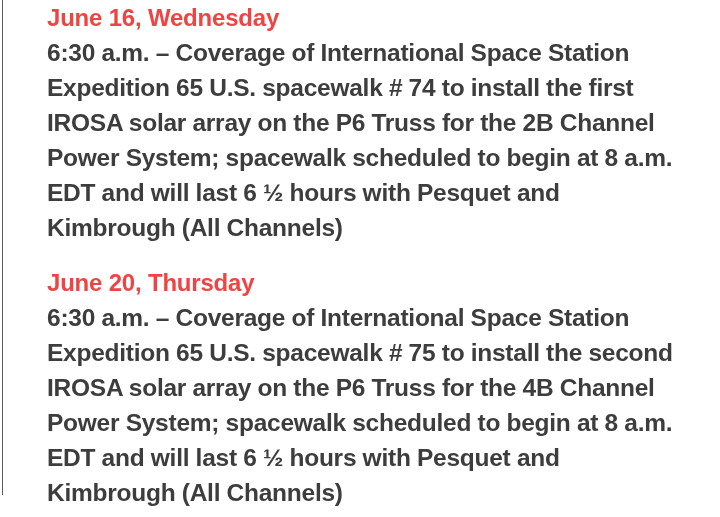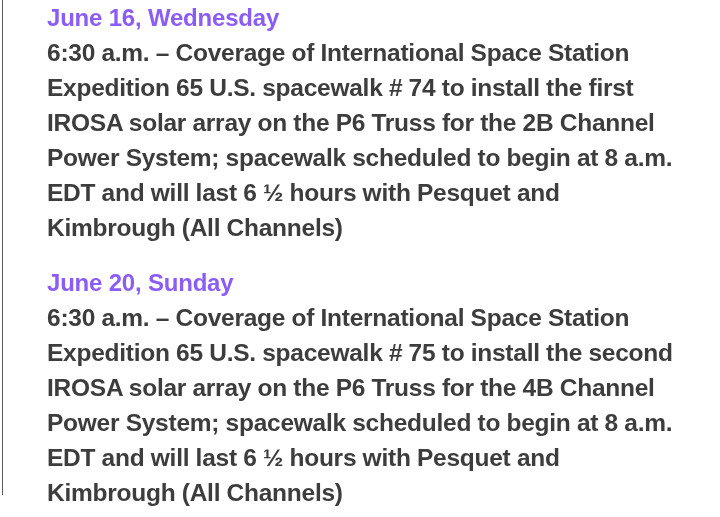--- a/index.html
+++ b/index.html
@@ -40,21 +40,21 @@
     margin: 0;
     padding: 0;
   }
   .entry + .entry {
     margin-top: 20px;
   }
   .entry-date {
     margin: 0;
     font-size: 24px;
     font-weight: bold;
-    color: #8b5cf6;
+    color: #ef4444;
     line-height: 35px;
     letter-spacing: -0.2px;
     white-space: nowrap;
   }
   .entry-body {
     margin: 0;
     font-size: 24.5px;
     font-weight: bold;
     color: #3d3d3d;
     line-height: 35px;
@@ -70,18 +70,18 @@
   <div id="left-rule"></div>
 
   <div id="content">
 
     <div class="entry">
       <div class="entry-date">June 16, Wednesday</div>
       <div class="entry-body">6:30 a.m. – Coverage of International Space Station Expedition 65 U.S. spacewalk # 74 to install the first IROSA solar array on the P6 Truss for the 2B Channel Power System; spacewalk scheduled to begin at 8 a.m. EDT and will last 6 ½ hours with Pesquet and Kimbrough (All Channels)</div>
     </div>
 
     <div class="entry">
-      <div class="entry-date">June 20, Sunday</div>
+      <div class="entry-date">June 20, Thursday</div>
       <div class="entry-body">6:30 a.m. – Coverage of International Space Station Expedition 65 U.S. spacewalk # 75 to install the second IROSA solar array on the P6 Truss for the 4B Channel Power System; spacewalk scheduled to begin at 8 a.m. EDT and will last 6 ½ hours with Pesquet and Kimbrough (All Channels)</div>
     </div>
 
   </div>
 </div>
 
 </body></html>

